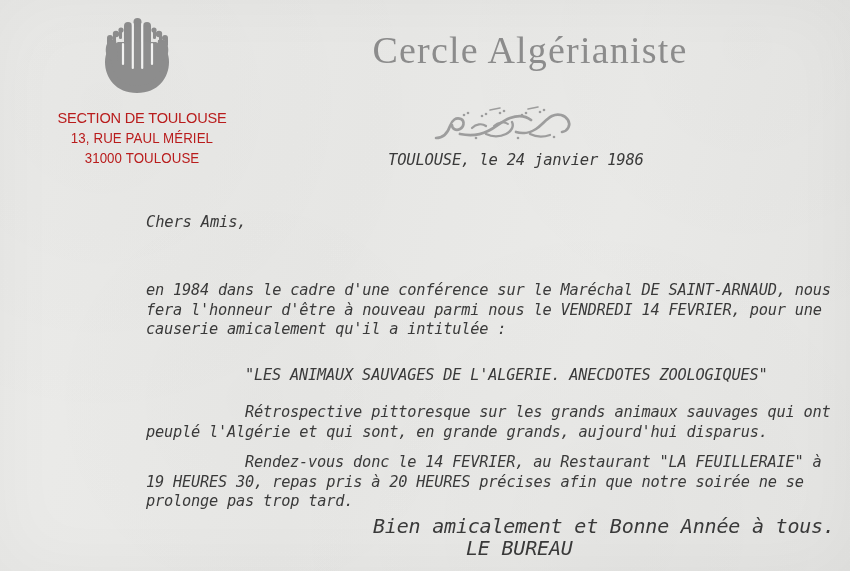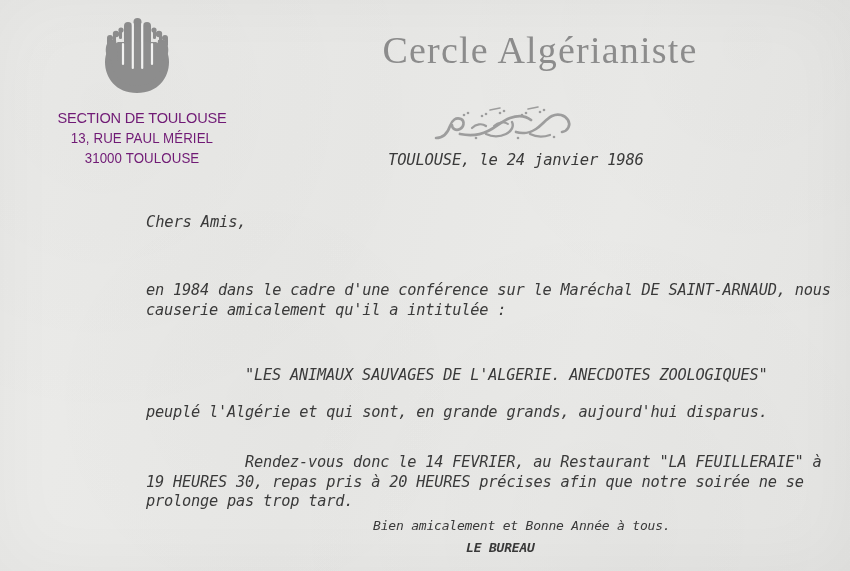--- a/index.html
+++ b/index.html
@@ -38,38 +38,38 @@
   
   #logo-mark {
     position: absolute;
     left: 98px;
     top: 14px;
     width: 78px;
     height: 84px;
   }
   #org-title {
     position: absolute;
-    left: 340px;
+    left: 330px;
     top: 28px;
     width: 400px;
     text-align: center;
     font-family: "Liberation Serif", serif;
     font-size: 38px;
     line-height: 44px;
     letter-spacing: 1.2px;
     color: #8c8c8c;
     white-space: nowrap;
   }
   #section-block {
     position: absolute;
     left: 42px;
     top: 108px;
     width: 200px;
     text-align: center;
-    color: #701a75;
+    color: #b91c1c;
   }
   #section-name {
     font-size: 15.5px;
     line-height: 20px;
     letter-spacing: -0.2px;
     transform: scaleX(0.94);
     transform-origin: center;
   }
   #section-street {
     font-size: 14px;
@@ -140,26 +140,26 @@
   }
   #talk-title .line { white-space: nowrap; padding-left: 99px; }
   #para-2 { top: 403px; }
   #para-3 { top: 453px; font-style: italic; }
 
   #closing {
     position: absolute;
     left: 146px;
     top: 515px;
     width: 700px;
-    font-size: 13px;
+    font-size: 20px;
     line-height: 22px;
   }
   #closing .line { white-space: nowrap; }
   #closing-regards { padding-left: 227px; }
-  #closing-signature { padding-left: 320px; font-weight: bold; }
+  #closing-signature { padding-left: 320px; }
 </style>
 </head>
 <body>
 
 <div id="page">
 
   <div id="paper-texture"></div>
 
   <div id="logo-mark">
     <svg viewBox="0 0 78 84" width="78" height="84" aria-hidden="true">
@@ -245,28 +245,30 @@
       </g>
     </svg>
   </div>
 
   <div id="date-line" class="tw">TOULOUSE, le 24 janvier 1986</div>
 
   <div id="salutation" class="tw">Chers Amis,</div>
 
   <div id="para-1" class="body-para tw">
     <div class="line">en 1984 dans le cadre d'une conférence sur le Maréchal DE SAINT-ARNAUD, nous</div>
+    <div class="line">fera l'honneur d'être à nouveau parmi nous le VENDREDI 14 FEVRIER, pour une</div>
     <div class="line">causerie amicalement qu'il a intitulée :</div>
   </div>
 
   <div id="talk-title" class="tw">
     <div class="line">"LES ANIMAUX SAUVAGES DE L'ALGERIE. ANECDOTES ZOOLOGIQUES"</div>
   </div>
 
   <div id="para-2" class="body-para tw">
+    <div class="line indent">Rétrospective pittoresque sur les grands animaux sauvages qui ont</div>
     <div class="line">peuplé l'Algérie et qui sont, en grande grands, aujourd'hui disparus.</div>
   </div>
 
   <div id="para-3" class="body-para tw">
     <div class="line indent">Rendez-vous donc le 14 FEVRIER, au Restaurant "LA FEUILLERAIE" à</div>
     <div class="line">19 HEURES 30, repas pris à 20 HEURES précises afin que notre soirée ne se</div>
     <div class="line">prolonge pas trop tard.</div>
   </div>
 
   <div id="closing" class="tw">

